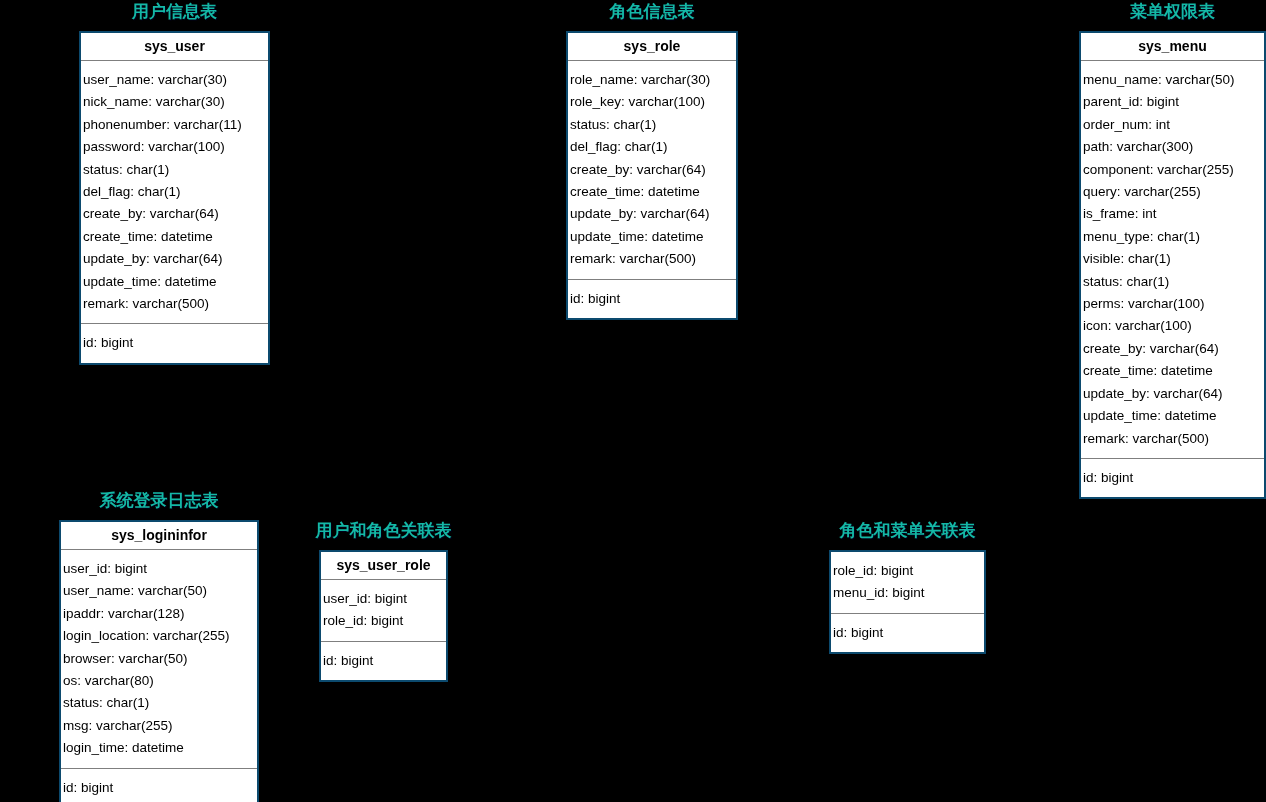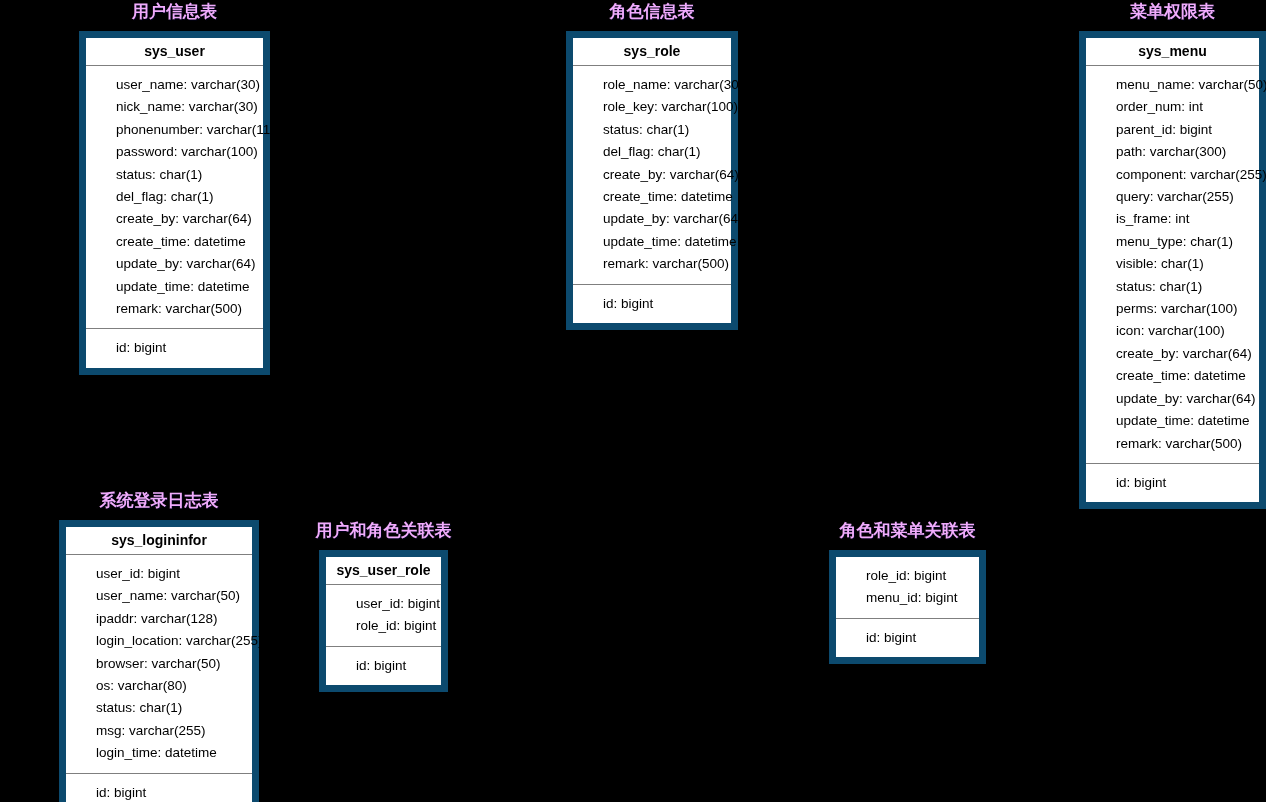--- a/index.html
+++ b/index.html
@@ -13,30 +13,30 @@
     position: relative;
     width: 1266px; height: 802px;
     background: #000000;
   }
   .table-wrap { position: absolute; }
   .table-title {
     position: absolute;
     top: 0; left: 50%;
     transform: translateX(-50%);
     white-space: nowrap;
-    color: #f0abfc;
+    color: #14b8a6;
     font-weight: bold;
     font-size: 17px;
     line-height: 20px;
     text-shadow: 1px 1px 0 #00001a;
   }
   .table-box {
     margin-top: 29px;
     background: #ffffff;
-    border: 7px solid #0c4a6e;
+    border: 2px solid #0c4a6e;
     box-sizing: border-box;
     width: 100%;
   }
   .table-header {
     height: 27px;
     line-height: 27px;
     text-align: center;
     font-weight: bold;
     font-size: 14px;
     color: #000000;
@@ -46,24 +46,23 @@
     padding: 8px 0 8px 0;
   }
   .table-pk {
     border-top: 1px solid #7f7f7f;
     padding: 8px 0 8px 0;
   }
   .field-row {
     font-size: 13.5px;
     line-height: 22.4px;
     color: #000000;
-    padding-left: 14px;
+    padding-left: 2px;
     padding-right: 4px;
     white-space: nowrap;
-    margin-left: 16px;
   }
   
   .t0 { left: 79px;   top: 2px;   width: 191px; }
   .t1 { left: 566px;  top: 2px;   width: 172px; }
   .t2 { left: 1079px; top: 2px;   width: 187px; }
   .t3 { left: 59px;   top: 491px; width: 200px; }
   .t4 { left: 319px;  top: 521px; width: 129px; }
   .t5 { left: 829px;  top: 521px; width: 157px; }
 </style>
 </head>
@@ -114,22 +113,22 @@
         </div>
     </div>
   </div>
 
   <div class="table-wrap t2">
     <div class="table-title">菜单权限表</div>
     <div class="table-box">
       <div class="table-header">sys_menu</div>
       <div class="table-fields">
           <div class="field-row">menu_name: varchar(50)</div>
+          <div class="field-row">parent_id: bigint</div>
           <div class="field-row">order_num: int</div>
-          <div class="field-row">parent_id: bigint</div>
           <div class="field-row">path: varchar(300)</div>
           <div class="field-row">component: varchar(255)</div>
           <div class="field-row">query: varchar(255)</div>
           <div class="field-row">is_frame: int</div>
           <div class="field-row">menu_type: char(1)</div>
           <div class="field-row">visible: char(1)</div>
           <div class="field-row">status: char(1)</div>
           <div class="field-row">perms: varchar(100)</div>
           <div class="field-row">icon: varchar(100)</div>
           <div class="field-row">create_by: varchar(64)</div>

